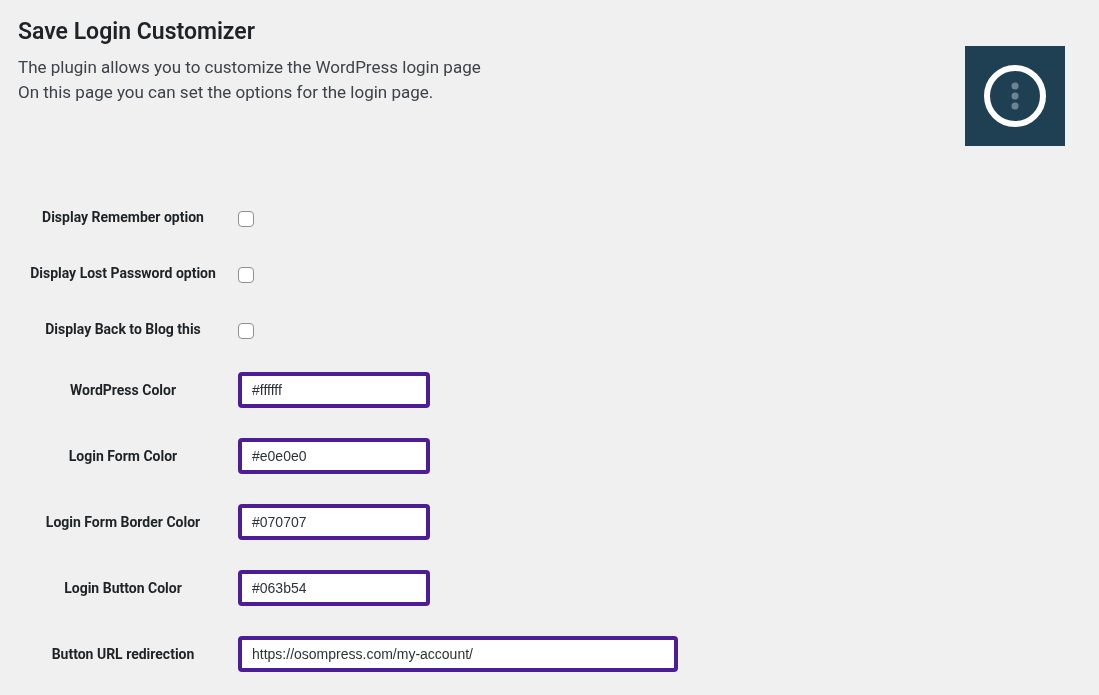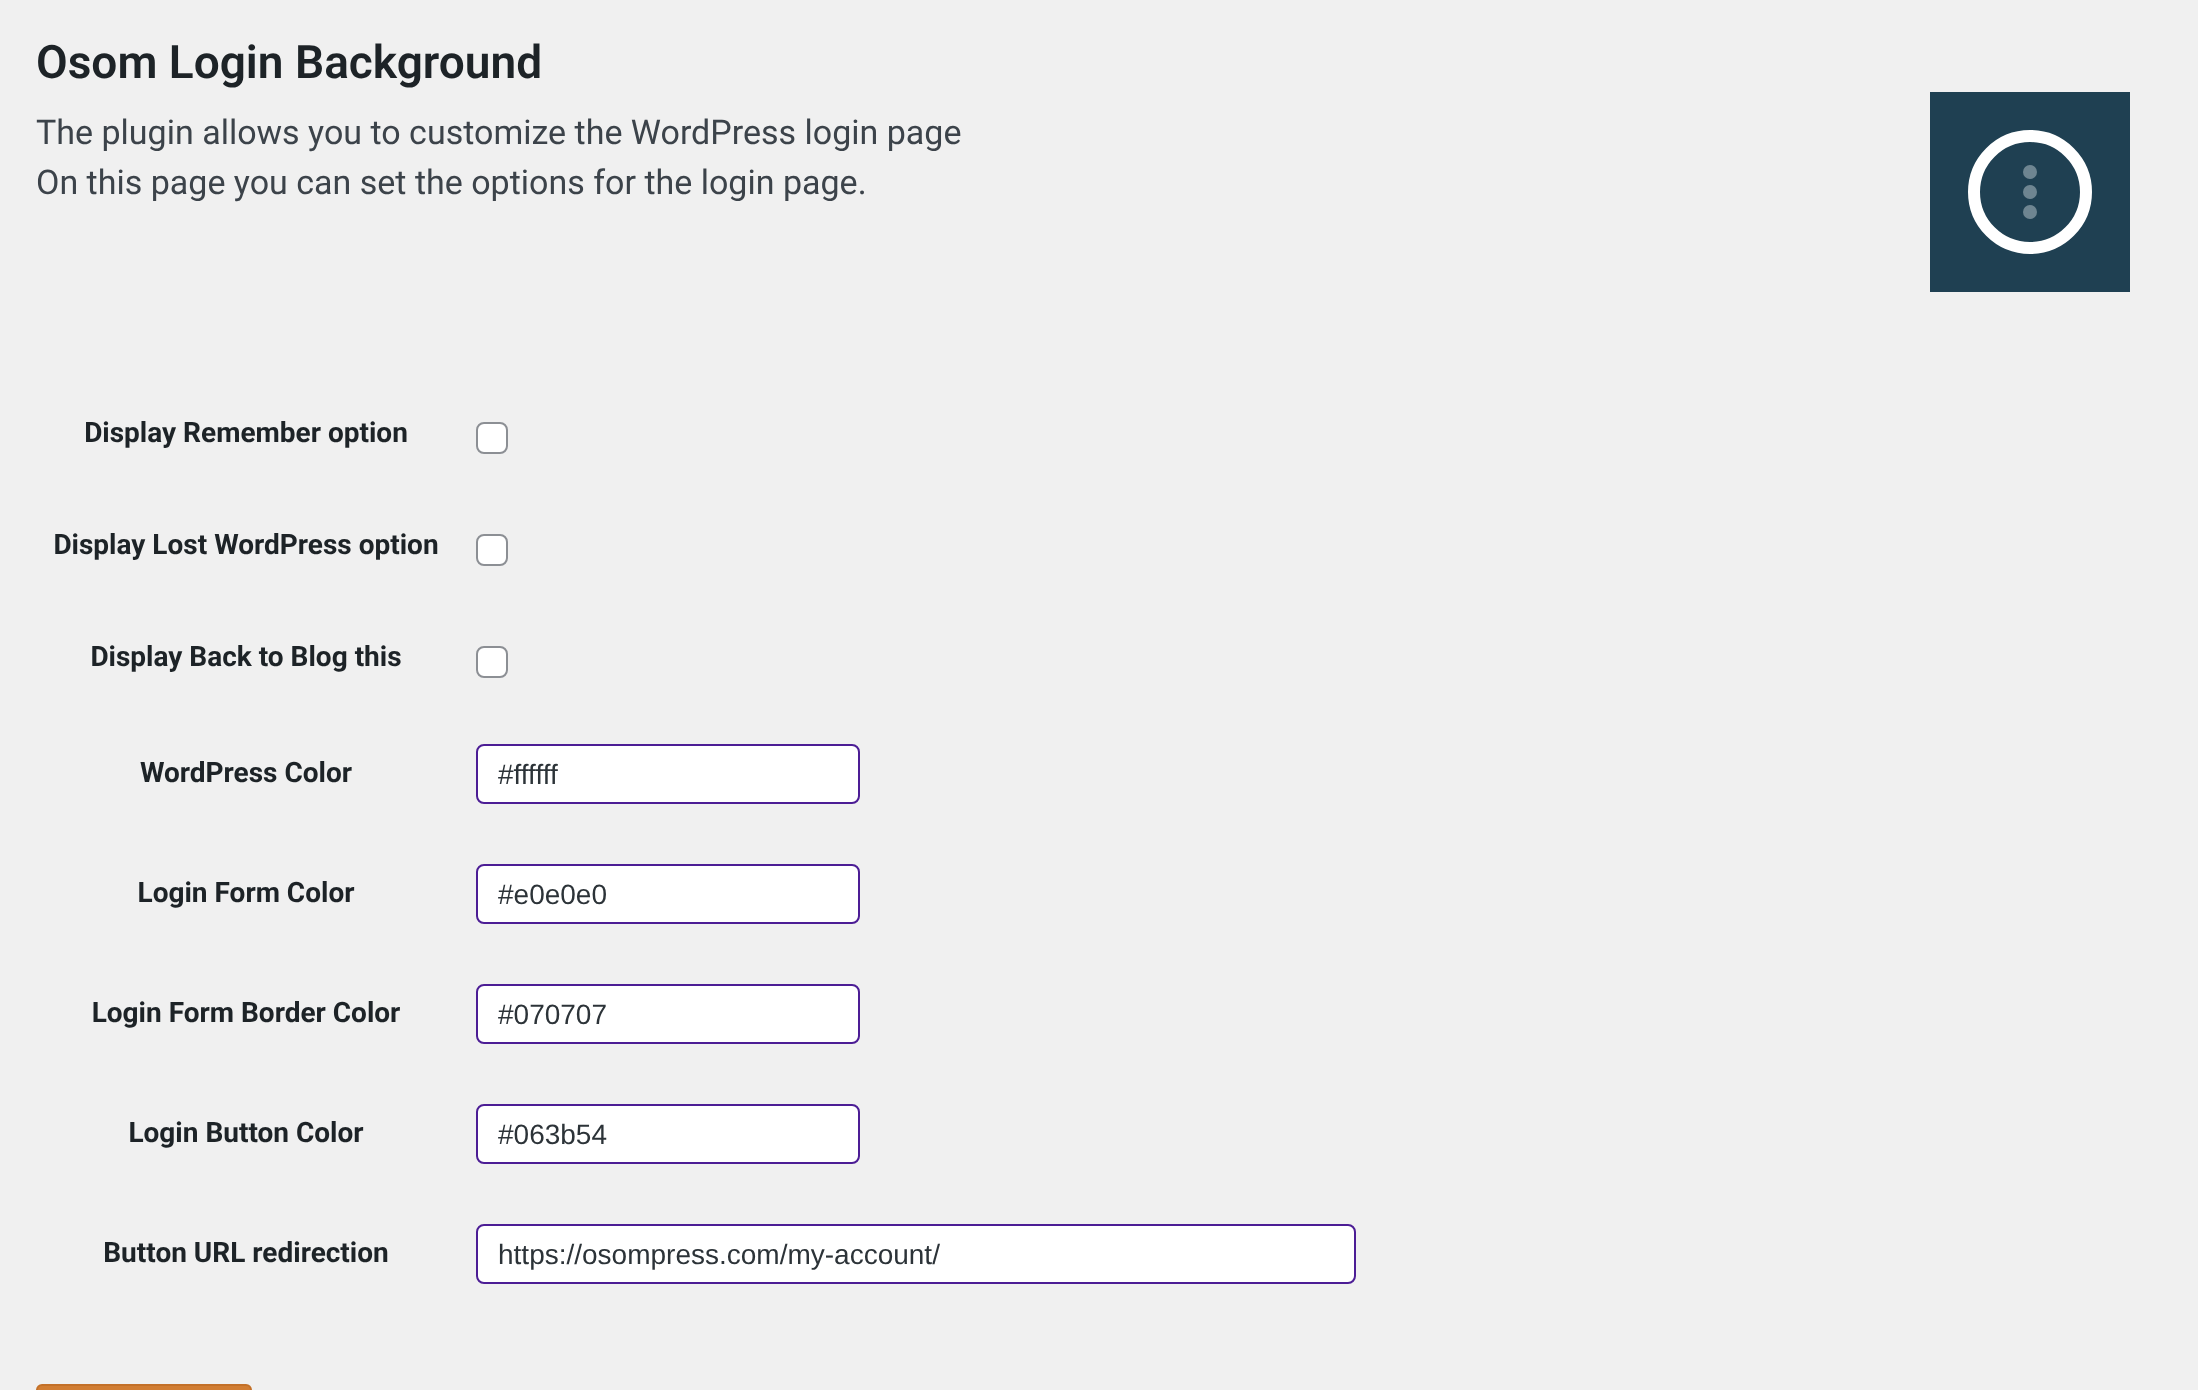--- a/index.html
+++ b/index.html
@@ -71,21 +71,21 @@
       background: #fff;
       appearance: none;
       -webkit-appearance: none;
       cursor: pointer;
       display: inline-block;
       vertical-align: middle;
     }
     input[type="text"] {
       font-size: 14px;
       padding: 6px 10px;
-      border: 1px solid #4c1d95;
+      border: 4px solid #4c1d95;
       border-radius: 4px;
       background: #fff;
       color: #2c3338;
       box-shadow: none;
       outline: none;
     }
     .input-small {
       width: 192px;
     }
     .input-wide {
@@ -106,21 +106,21 @@
       font-family: inherit;
     }
     .cb-spacer {
       padding-top: 20px;
       padding-bottom: 20px;
     }
   </style>
 </head>
 <body>
 
-<h1 class="page-title">Osom Login Background</h1>
+<h1 class="page-title">Save Login Customizer</h1>
 <div class="page-description">
   <span>The plugin allows you to customize the WordPress login page</span><br>
   <span>On this page you can set the options for the login page.</span>
 </div>
 
 <div class="logo-badge">
   <svg viewBox="0 0 66 66">
     <circle cx="33" cy="33" r="28" fill="none" stroke="#ffffff" stroke-width="6"></circle>
     <circle cx="33" cy="23" r="3.5" fill="#6e8591"></circle>
     <circle cx="33" cy="33" r="3.5" fill="#6e8591"></circle>
@@ -128,21 +128,21 @@
   </svg>
 </div>
 
 <table class="form-table">
   <tbody>
     <tr class="form-row">
       <th>Display Remember option</th>
       <td class="cb-spacer"><input type="checkbox" style=""></td>
     </tr>
     <tr class="form-row">
-      <th>Display Lost WordPress option</th>
+      <th>Display Lost Password option</th>
       <td class="cb-spacer"><input type="checkbox" style=""></td>
     </tr>
     <tr class="form-row">
       <th>Display Back to Blog this</th>
       <td class="cb-spacer"><input type="checkbox" style=""></td>
     </tr>
     <tr class="form-row">
       <th>WordPress Color</th>
       <td><input type="text" class="input-small" value="#ffffff" style=""></td>
     </tr>

